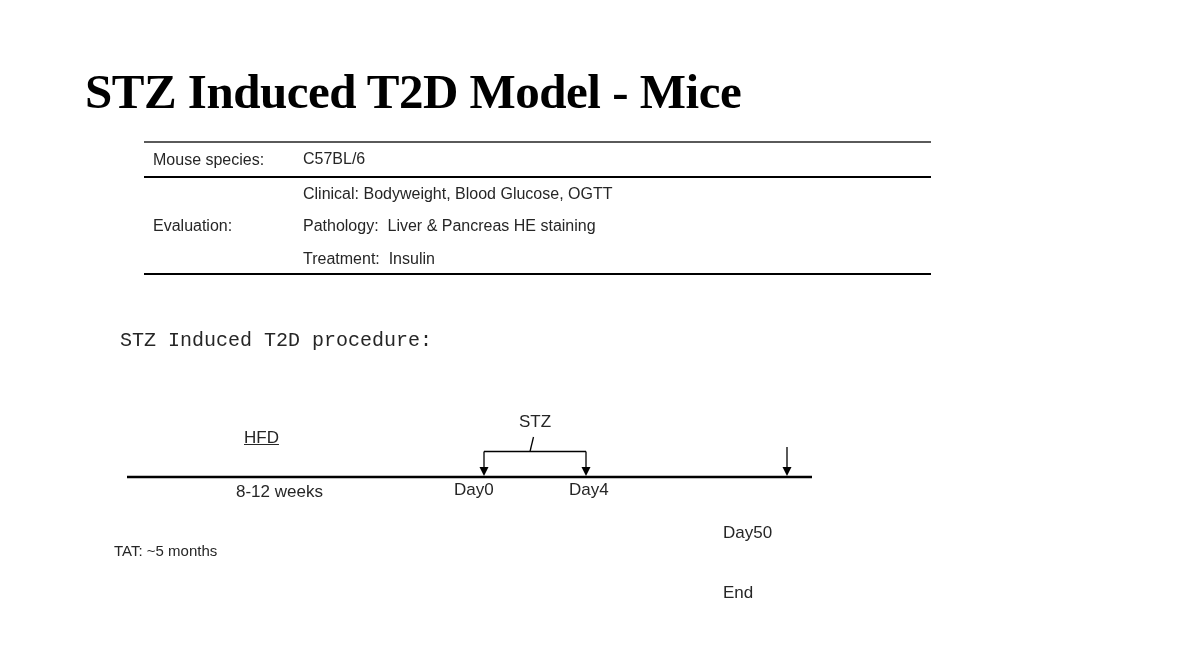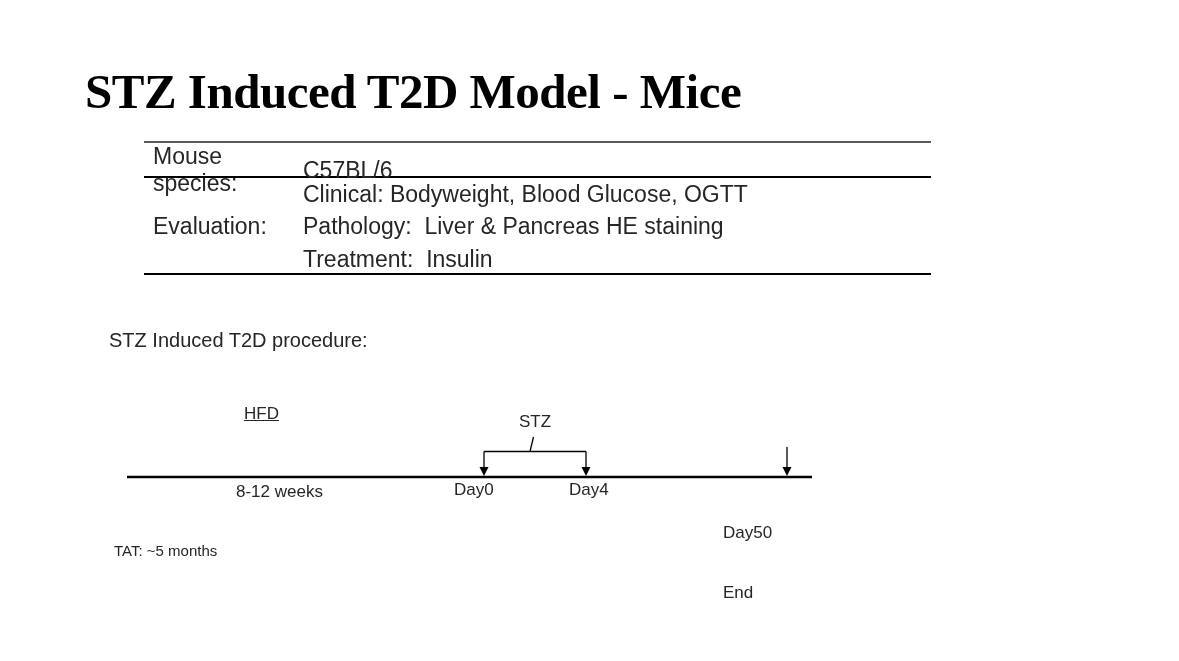--- a/index.html
+++ b/index.html
@@ -21,39 +21,39 @@
     color: #000000;
     letter-spacing: -0.5px;
     white-space: nowrap;
   }
 
   
   .info-table {
     position: absolute; left: 144px; top: 141px; width: 787px;
     border-top: 2px solid #5a5a5a;
     border-bottom: 2px solid #000000;
-    font-size: 23px;
+    font-size: 16px;
   }
   .info-row { display: grid; grid-template-columns: 159px 1fr; }
   .info-row.r1 { height: 33px; border-bottom: 2px solid #000000; }
   .info-row.r2 { height: 95px; }
   .info-label { padding-left: 9px; display: flex; align-items: center; white-space: pre-wrap; }
   .info-values { display: flex; flex-direction: column; justify-content: space-between; }
   .info-row.r1 .info-values { justify-content: center; }
   .info-value { line-height: 32.3px; white-space: pre-wrap; }
 
   .procedure-heading {
-    position: absolute; left: 109px; top: 329px;
-    font-size: 20px; white-space: nowrap;
+    position: absolute; left: 120px; top: 329px;
+    font-size: 20px; white-space: nowrap; font-family: Liberation Mono, monospace;
   }
 
   .diagram-svg { position: absolute; left: 0; top: 0; width: 1179px; height: 661px; }
 
   .tl-label { position: absolute; font-size: 17px; line-height: 20px; white-space: pre; }
-  .lbl-hfd   { left: 244px; top: 404px; text-decoration: underline; }
+  .lbl-hfd   { left: 244px; top: 428px; text-decoration: underline; }
   .lbl-stz   { left: 519px; top: 412px; }
   .lbl-weeks { left: 216px; top: 482px; margin-left: 20px; }
   .lbl-day0  { left: 454px; top: 480px; }
   .lbl-day4  { left: 569px; top: 480px; }
   .lbl-day50 { left: 723px; top: 483px; }
 
   .tat-note {
     position: absolute; left: 114px; top: 542px;
     font-size: 15px; white-space: nowrap;
   }

